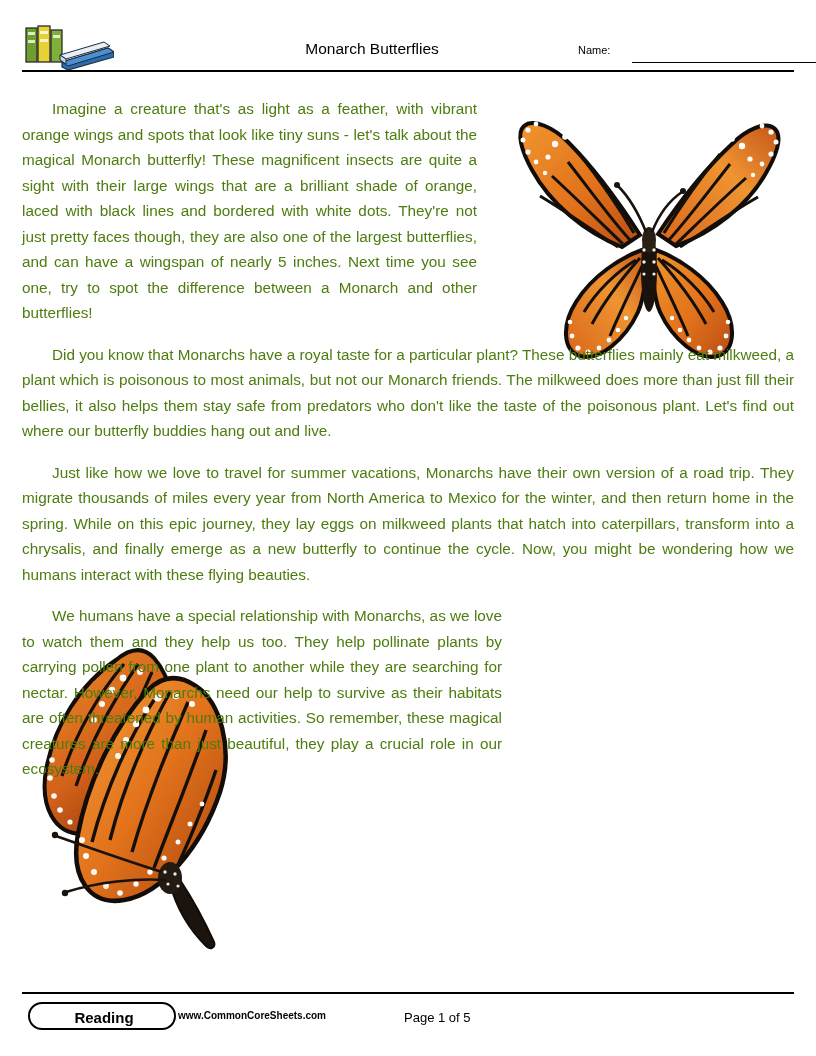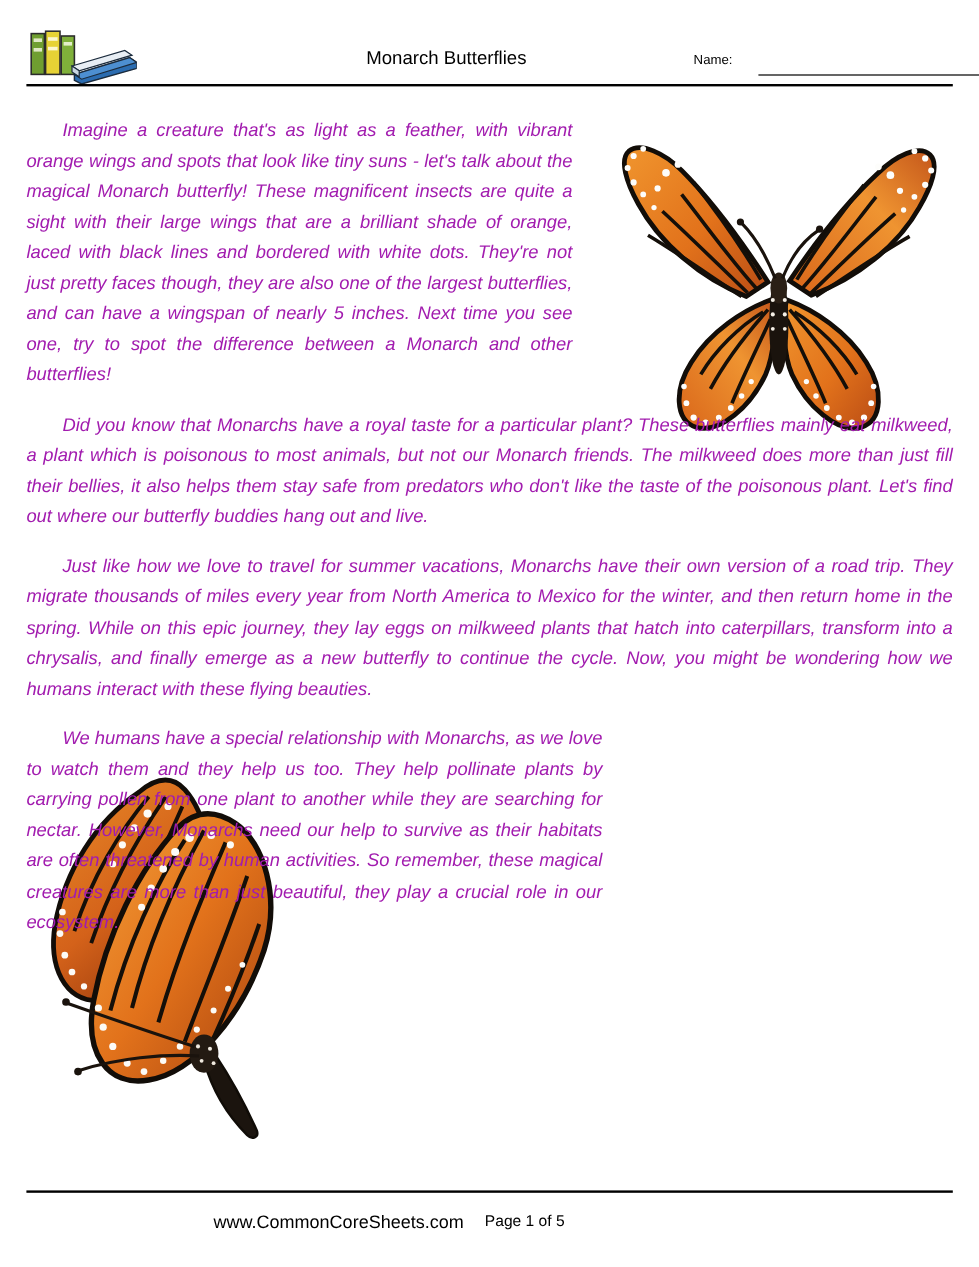--- a/index.html
+++ b/index.html
@@ -77,22 +77,21 @@
     left: 22px;
     top: 96px;
     width: 772px;
   }
   p.para {
     margin: 0 0 16px 0;
     font-size: 15.3px;
     line-height: 25.5px;
     text-align: justify;
     text-indent: 30px;
-    color: #a21caf;
-    font-style: italic;
+    color: #4d7c0f;
   }
   p.para.last {
     margin-bottom: 0;
   }
 
   
   .p1 {
     width: 455px;
   }
   .p2 {
@@ -156,22 +155,22 @@
     width: 148px;
     text-align: center;
     font-size: 15px;
     font-weight: bold;
     color: #000;
   }
   .site {
     position: absolute;
     left: 156px;
     top: 12px;
-    font-size: 15px;
-    font-weight: normal;
+    font-size: 10px;
+    font-weight: bold;
     color: #000;
   }
   .pageno {
     position: absolute;
     left: 382px;
     top: 12px;
     font-size: 13px;
     color: #000;
   }
 </style>
@@ -405,17 +404,20 @@
 
   <div class="content">
     <p class="para p1">Imagine a creature that's as light as a feather, with vibrant orange wings and spots that look like tiny suns - let's talk about the magical Monarch butterfly! These magnificent insects are quite a sight with their large wings that are a brilliant shade of orange, laced with black lines and bordered with white dots. They're not just pretty faces though, they are also one of the largest butterflies, and can have a wingspan of nearly 5 inches. Next time you see one, try to spot the difference between a Monarch and other butterflies!</p>
     <p class="para p2">Did you know that Monarchs have a royal taste for a particular plant? These butterflies mainly eat milkweed, a plant which is poisonous to most animals, but not our Monarch friends. The milkweed does more than just fill their bellies, it also helps them stay safe from predators who don't like the taste of the poisonous plant. Let's find out where our butterfly buddies hang out and live.</p>
     <p class="para p3">Just like how we love to travel for summer vacations, Monarchs have their own version of a road trip. They migrate thousands of miles every year from North America to Mexico for the winter, and then return home in the spring. While on this epic journey, they lay eggs on milkweed plants that hatch into caterpillars, transform into a chrysalis, and finally emerge as a new butterfly to continue the cycle. Now, you might be wondering how we humans interact with these flying beauties.</p>
     <p class="para p4 last">We humans have a special relationship with Monarchs, as we love to watch them and they help us too. They help pollinate plants by carrying pollen from one plant to another while they are searching for nectar. However, Monarchs need our help to survive as their habitats are often threatened by human activities. So remember, these magical creatures are more than just beautiful, they play a crucial role in our ecosystem.</p>
   </div>
 
   <div class="footer-rule"></div>
   <div class="footer">
+    <div class="pill">
+      <span>Reading</span>
+    </div>
     <div class="site">www.CommonCoreSheets.com</div>
     <div class="pageno">Page 1 of 5</div>
   </div>
 
 </div>
 
 </body></html>

